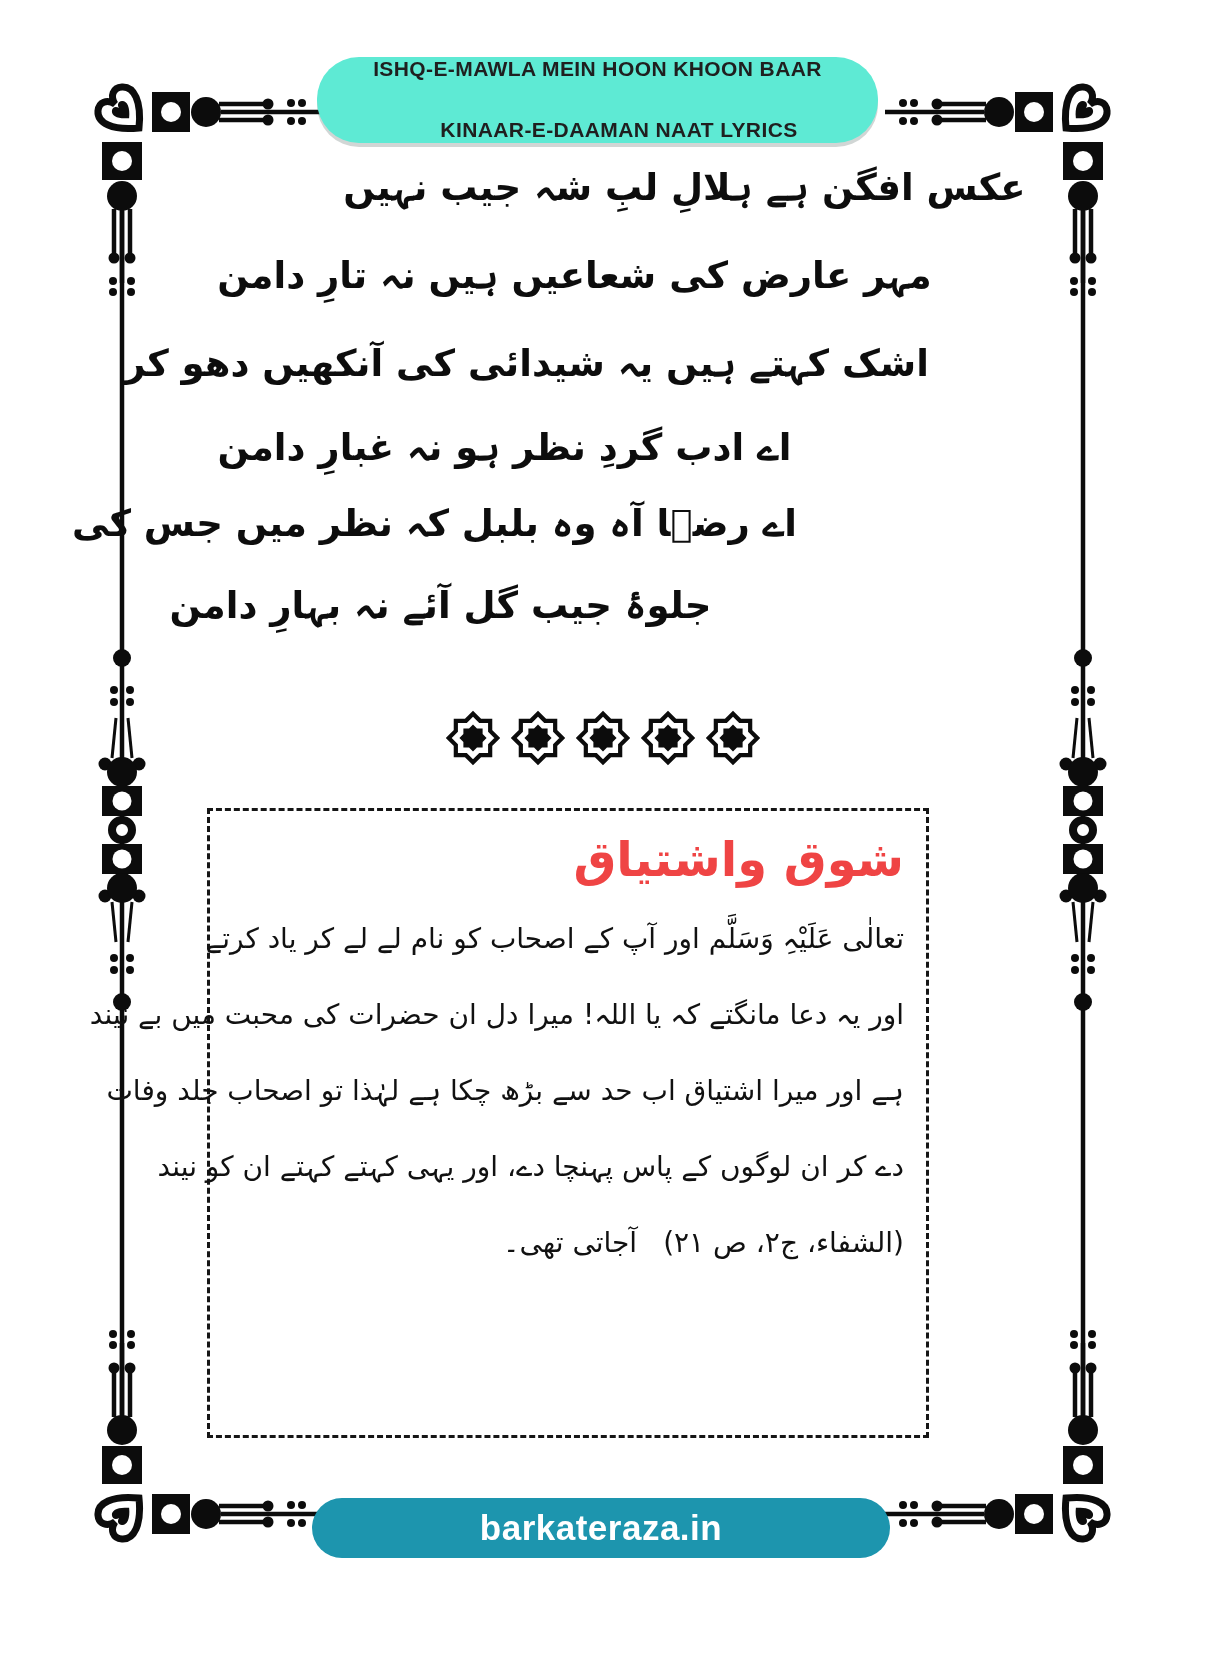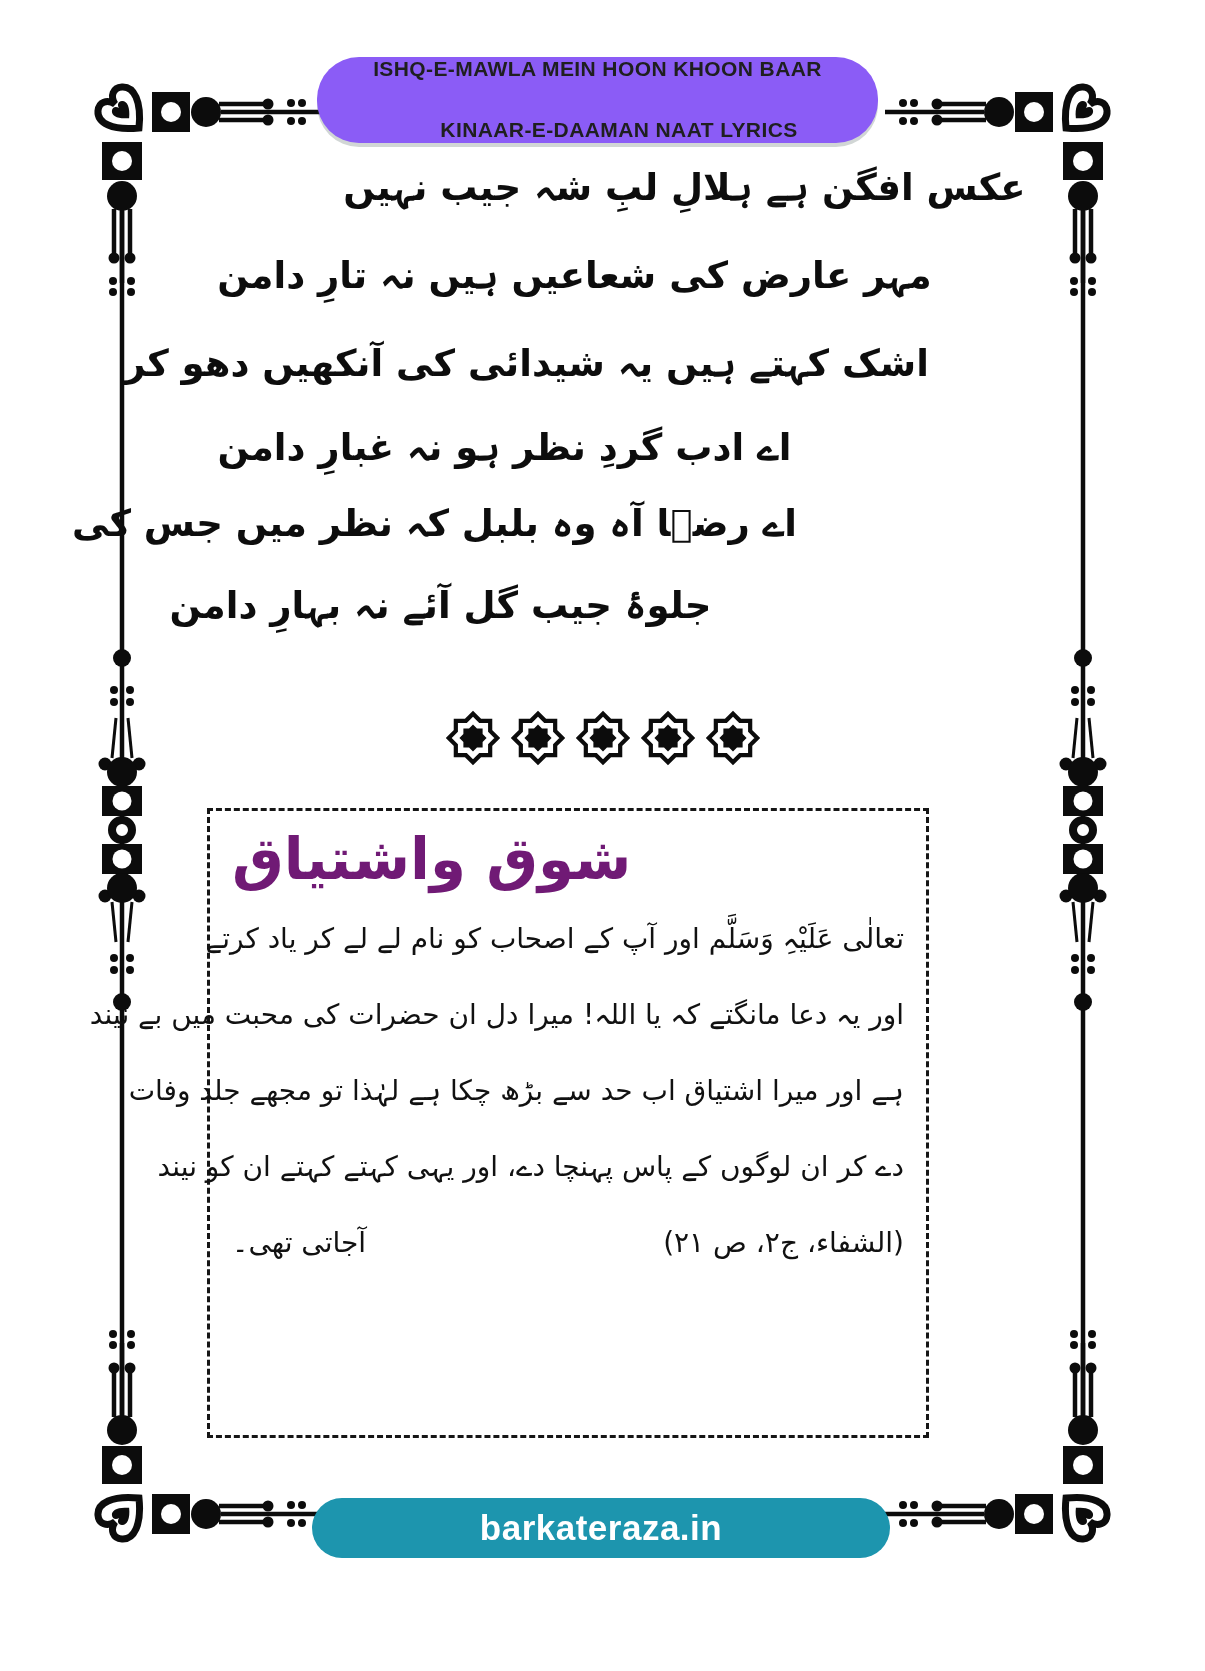--- a/index.html
+++ b/index.html
@@ -45,40 +45,40 @@
   }
   
   .passage-box{
     position:absolute;left:207px;top:808px;width:722px;height:630px;
     border:3px dashed #161616;
     box-sizing:border-box;
     z-index:2;
     padding:6px 22px 0 22px;
   }
   .passage-heading{
-    direction:rtl;text-align:left;
-    font-family:"DejaVu Sans", sans-serif;
-    font-size:58px;font-weight:bold;color:#701a75;
+    direction:rtl;text-align:right;
+    font-family:"DejaVu Sans", sans-serif;
+    font-size:48px;font-weight:bold;color:#ef4444;
     height:84px;line-height:84px;
   }
   .passage-line{
     direction:rtl;
     font-family:"DejaVu Sans", sans-serif;
     font-size:28px;color:#111111;
     line-height:76px;height:76px;
     text-align:justify;text-align-last:justify;
     white-space:nowrap;
   }
   .passage-line.first{
     text-align:center;text-align-last:center;
     padding:0 40px;
   }
   .passage-last{
-    display:flex;flex-direction:row;justify-content:space-between;
-    height:76px;line-height:76px;
+    display:flex;flex-direction:row;justify-content:flex-end;
+    gap:26px;height:76px;line-height:76px;
     font-family:"DejaVu Sans", sans-serif;
     font-size:28px;color:#111111;
   }
   .passage-last .urdu{direction:rtl;}
   
   .footer-banner{
     position:absolute;left:312px;top:1498px;width:578px;height:60px;
     border-radius:31px;
     display:flex;align-items:center;justify-content:center;
     z-index:3;
@@ -165,21 +165,21 @@
     <use href="#corner" transform="translate(88,1548) scale(1,-1)"></use>
     <use href="#corner" transform="translate(1117,1548) scale(-1,-1)"></use>
 
     <line x1="122" y1="182" x2="122" y2="1444" stroke="#0c0c0c" stroke-width="4.5"></line>
     <line x1="1083" y1="182" x2="1083" y2="1444" stroke="#0c0c0c" stroke-width="4.5"></line>
 
     <use href="#medallion" transform="translate(122,830)"></use>
     <use href="#medallion" transform="translate(1083,830)"></use>
   </svg>
 
-  <div class="top-banner" style="background: #8b5cf6; gap: 28px;">
+  <div class="top-banner" style="background: #5eead4; gap: 28px;">
     <div class="t-line" style="color: rgb(31, 31, 31);">ISHQ-E-MAWLA MEIN HOON KHOON BAAR</div>
     <div class="t-line" style="color: rgb(31, 31, 31); margin-left: 43px;">KINAAR-E-DAAMAN NAAT LYRICS</div>
   </div>
 
   <div class="poem-line pl-0" dir="rtl">عکس افگن ہے ہلالِ لبِ شہ جیب نہیں</div>
   <div class="poem-line pl-1" dir="rtl">مہر عارض کی شعاعیں ہیں نہ تارِ دامن</div>
   <div class="poem-line pl-2" dir="rtl">اشک کہتے ہیں یہ شیدائی کی آنکھیں دھو کر</div>
   <div class="poem-line pl-3" dir="rtl">اے ادب گردِ نظر ہو نہ غبارِ دامن</div>
   <div class="poem-line pl-4" dir="rtl">اے رضؔا آہ وہ بلبل کہ نظر میں جس کی</div>
   <div class="poem-line pl-5" dir="rtl">جلوۂ جیب گل آئے نہ بہارِ دامن</div>
@@ -199,21 +199,21 @@
       </svg>
     <svg width="56" height="56" viewBox="-30 -30 60 60">
         <use href="#star8"></use>
       </svg>
   </div>
 
   <div class="passage-box">
     <div class="passage-heading">شوق واشتیاق</div>
     <div class="passage-line">تعالٰی عَلَیْہِ وَسَلَّم اور آپ کے اصحاب کو نام لے لے کر یاد کرتے</div>
     <div class="passage-line">اور یہ دعا مانگتے کہ یا اللہ! میرا دل ان حضرات کی محبت میں بے نیند</div>
-    <div class="passage-line">ہے اور میرا اشتیاق اب حد سے بڑھ چکا ہے لہٰذا تو مجھے جلد وفات</div>
+    <div class="passage-line">ہے اور میرا اشتیاق اب حد سے بڑھ چکا ہے لہٰذا تو اصحاب جلد وفات</div>
     <div class="passage-line">دے کر ان لوگوں کے پاس پہنچا دے، اور یہی کہتے کہتے ان کو نیند</div>
     <div class="passage-last">
       <span class="urdu">آجاتی تھی۔</span>
       <span class="urdu">(الشفاء، ج۲، ص ۲۱)</span>
     </div>
   </div>
 
   <div class="footer-banner" style="background: rgb(29, 149, 174);">
     <span class="f-text" style="color: rgb(255, 255, 255);">barkateraza.in</span>
   </div>

